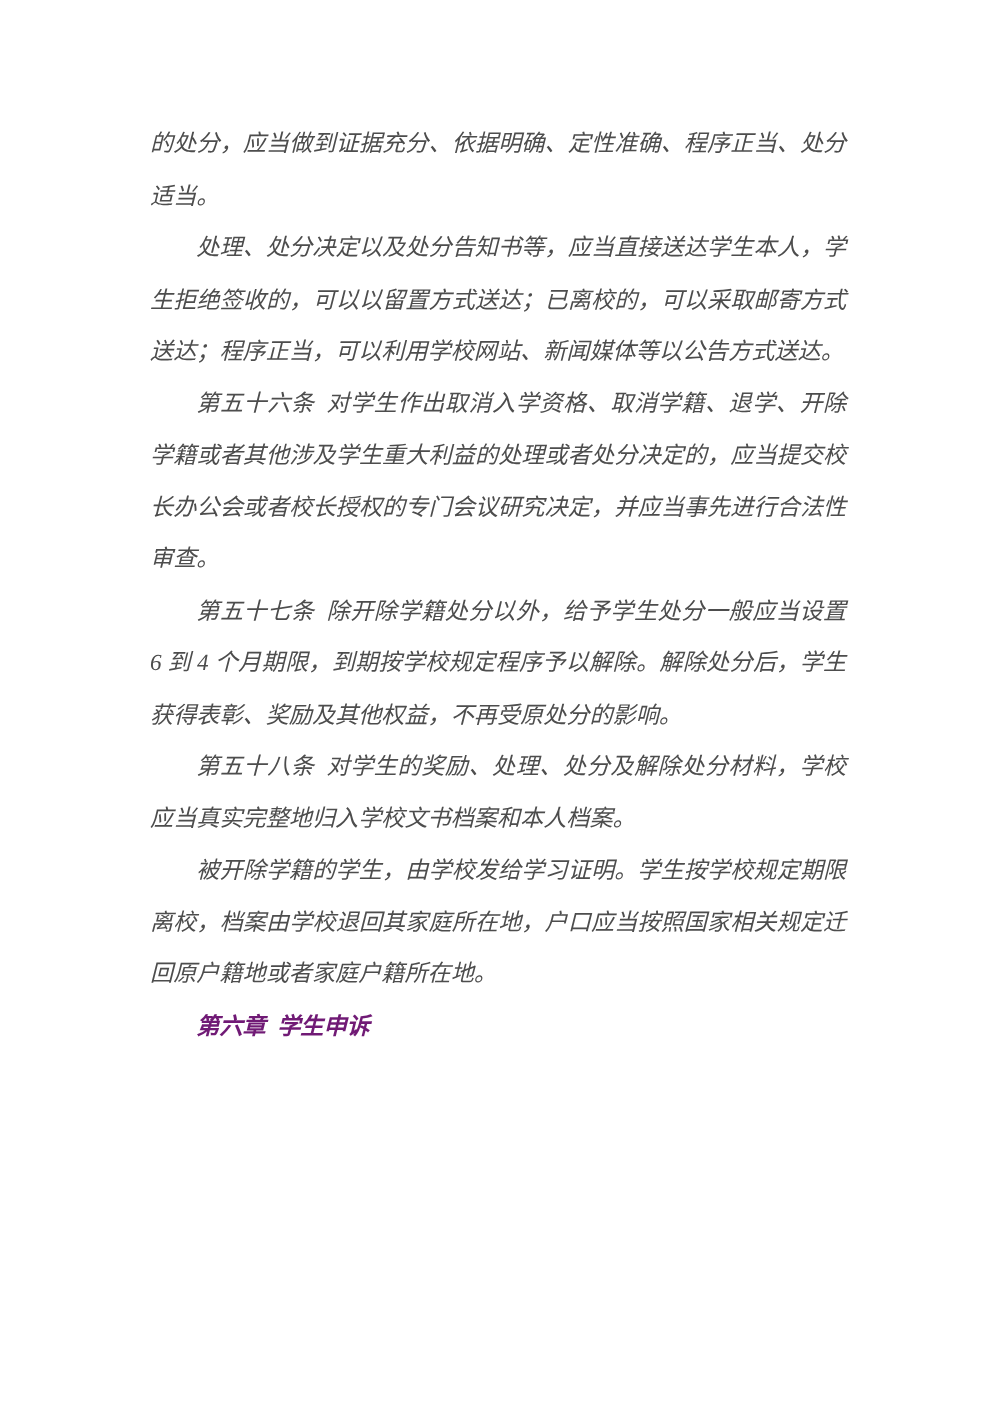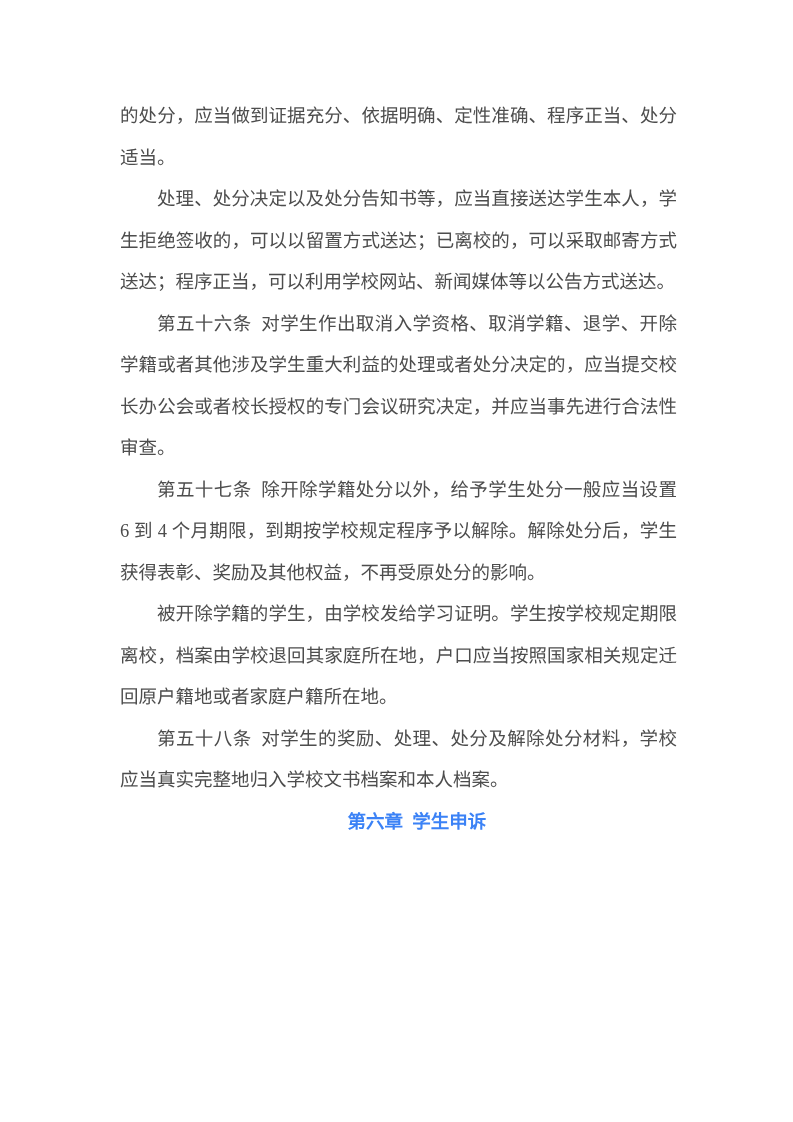--- a/index.html
+++ b/index.html
@@ -6,20 +6,21 @@
     margin: 0;
     padding: 0;
     background: #ffffff;
   }
   .page {
     position: relative;
     width: 793px;
     height: 1122px;
     background: #ffffff;
     overflow: hidden;
+    font-style: italic;
   }
   .content {
     position: absolute;
     left: 120px;
     top: 96px;
     width: 557px;
   }
   .para {
     margin: 0;
     font-family: "Liberation Serif", "DejaVu Serif", serif;
@@ -28,31 +29,31 @@
     color: #4d4d4d;
     text-align: justify;
     text-indent: 37px;
     word-break: break-all;
   }
   .para.noindent {
     text-indent: 0;
   }
   .para.heading {
     font-weight: 700;
-    text-align: center;
+    text-align: left;
     text-indent: 37px;
-    color: #3b82f6;
+    color: #701a75;
   }
 </style>
 </head>
 <body>
 
 <div class="page">
   <div class="content">
     <p class="para noindent">的处分，应当做到证据充分、依据明确、定性准确、程序正当、处分适当。</p>
     <p class="para">处理、处分决定以及处分告知书等，应当直接送达学生本人，学生拒绝签收的，可以以留置方式送达；已离校的，可以采取邮寄方式送达；程序正当，可以利用学校网站、新闻媒体等以公告方式送达。</p>
     <p class="para">第五十六条 对学生作出取消入学资格、取消学籍、退学、开除学籍或者其他涉及学生重大利益的处理或者处分决定的，应当提交校长办公会或者校长授权的专门会议研究决定，并应当事先进行合法性审查。</p>
     <p class="para">第五十七条 除开除学籍处分以外，给予学生处分一般应当设置 6 到 4 个月期限，到期按学校规定程序予以解除。解除处分后，学生获得表彰、奖励及其他权益，不再受原处分的影响。</p>
+    <p class="para">第五十八条 对学生的奖励、处理、处分及解除处分材料，学校应当真实完整地归入学校文书档案和本人档案。</p>
     <p class="para">被开除学籍的学生，由学校发给学习证明。学生按学校规定期限离校，档案由学校退回其家庭所在地，户口应当按照国家相关规定迁回原户籍地或者家庭户籍所在地。</p>
-    <p class="para">第五十八条 对学生的奖励、处理、处分及解除处分材料，学校应当真实完整地归入学校文书档案和本人档案。</p>
     <p class="para heading">第六章 学生申诉</p>
   </div>
 </div>
 
 </body></html>

